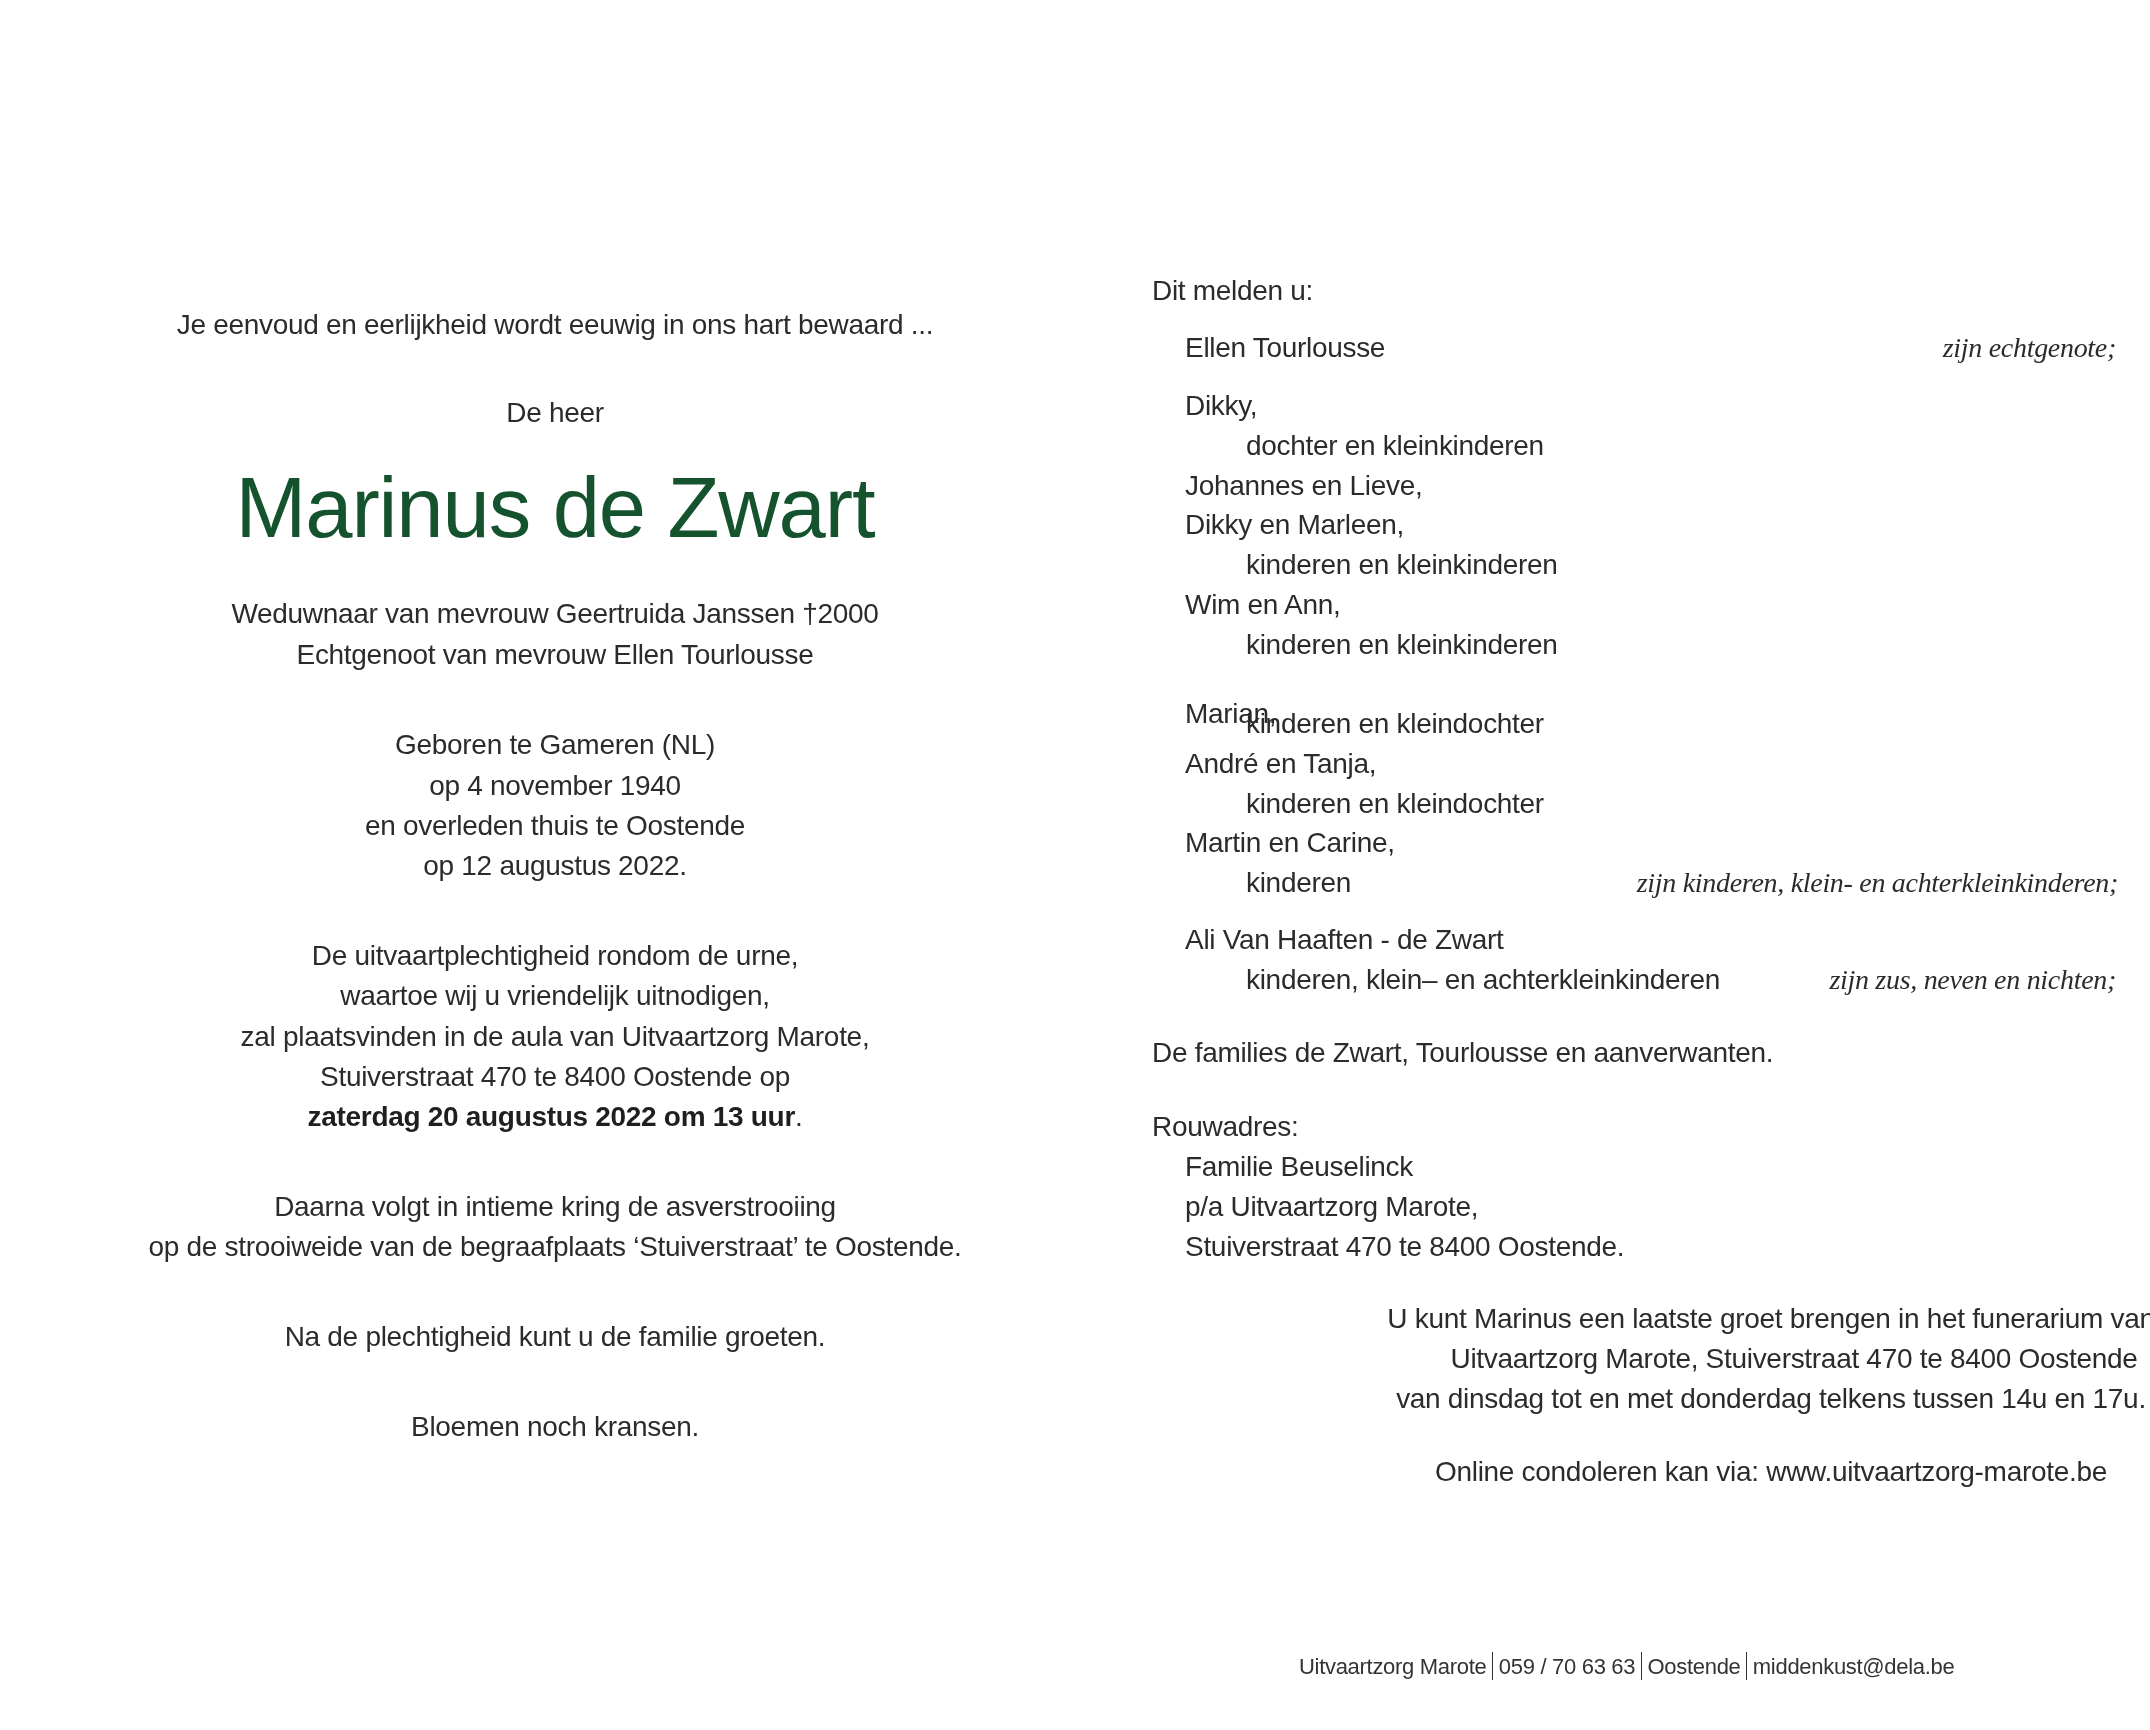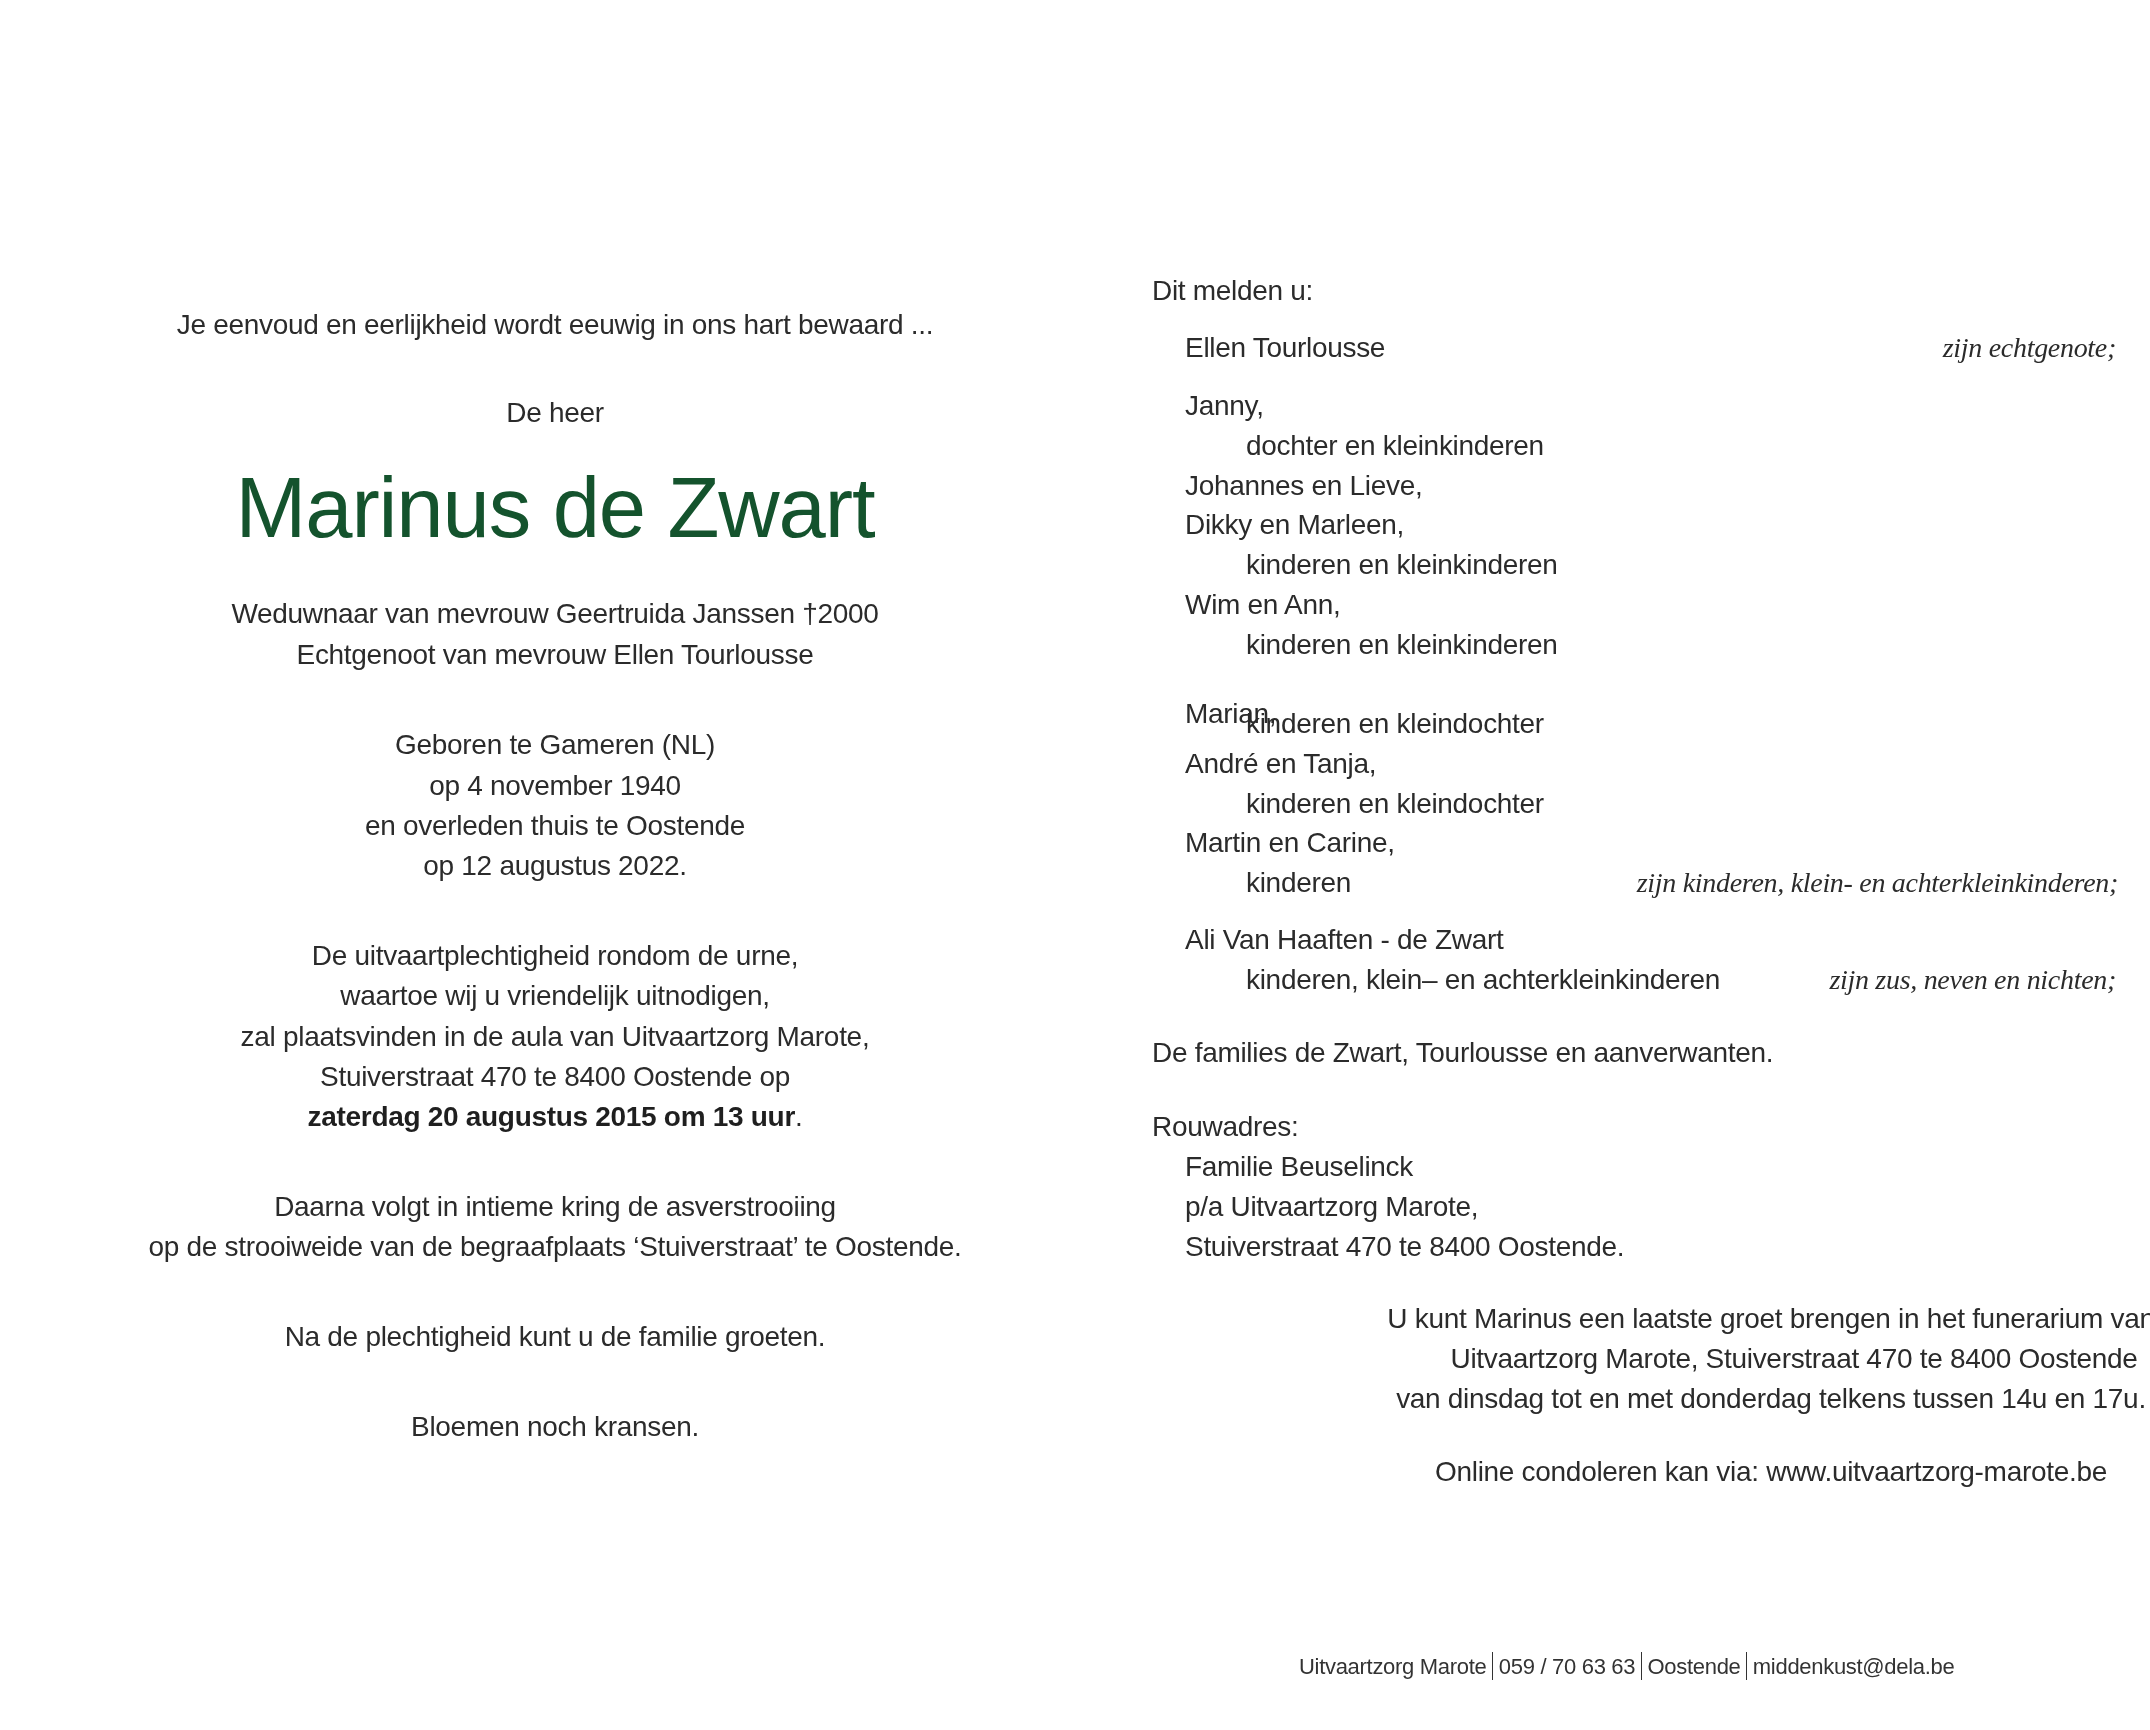--- a/index.html
+++ b/index.html
@@ -33,35 +33,35 @@
 <div class="line center left-col" style="top:731px;">Geboren te Gameren (NL)</div>
 <div class="line center left-col" style="top:772px;">op 4 november 1940</div>
 <div class="line center left-col" style="top:812px;">en overleden thuis te Oostende</div>
 <div class="line center left-col" style="top:852px;">op 12 augustus 2022.</div>
 
 <div class="line center left-col" style="top:942px;">De uitvaartplechtigheid rondom de urne,</div>
 <div class="line center left-col" style="top:982px;">waartoe wij u vriendelijk uitnodigen,</div>
 <div class="line center left-col" style="top:1023px;">zal plaatsvinden in de aula van Uitvaartzorg Marote,</div>
 <div class="line center left-col" style="top:1063px;">Stuiverstraat 470 te 8400 Oostende op</div>
 <div class="line center left-col" style="top:1103px;">
-  <span class="bold">zaterdag 20 augustus 2015 om 13 uur</span><span>.</span>
+  <span class="bold">zaterdag 20 augustus 2022 om 13 uur</span><span>.</span>
 </div>
 
 <div class="line center left-col" style="top:1193px;">Daarna volgt in intieme kring de asverstrooiing</div>
 <div class="line center left-col" style="top:1233px;">op de strooiweide van de begraafplaats ‘Stuiverstraat’ te Oostende.</div>
 
 <div class="line center left-col" style="top:1323px;">Na de plechtigheid kunt u de familie groeten.</div>
 <div class="line center left-col" style="top:1413px;">Bloemen noch kransen.</div>
 
 <div class="line" style="left:1152px; top:277px;">Dit melden u:</div>
 
 <div class="line" style="left:1185px; top:334px;">Ellen Tourlousse</div>
 <div class="line italic right-align" style="left:2116px; top:334px;">zijn echtgenote;</div>
 
-<div class="line" style="left:1185px; top:392px;">Janny,</div>
+<div class="line" style="left:1185px; top:392px;">Dikky,</div>
 <div class="line" style="left:1246px; top:432px;">dochter en kleinkinderen</div>
 <div class="line" style="left:1185px; top:472px;">Johannes en Lieve,</div>
 <div class="line" style="left:1185px; top:511px;">Dikky en Marleen,</div>
 <div class="line" style="left:1246px; top:551px;">kinderen en kleinkinderen</div>
 <div class="line" style="left:1185px; top:591px;">Wim en Ann,</div>
 <div class="line" style="left:1246px; top:631px;">kinderen en kleinkinderen</div>
 <div class="line" style="left:1185px; top:700px;">Marian,</div>
 <div class="line" style="left:1246px; top:710px;">kinderen en kleindochter</div>
 <div class="line" style="left:1185px; top:750px;">André en Tanja,</div>
 <div class="line" style="left:1246px; top:790px;">kinderen en kleindochter</div>

